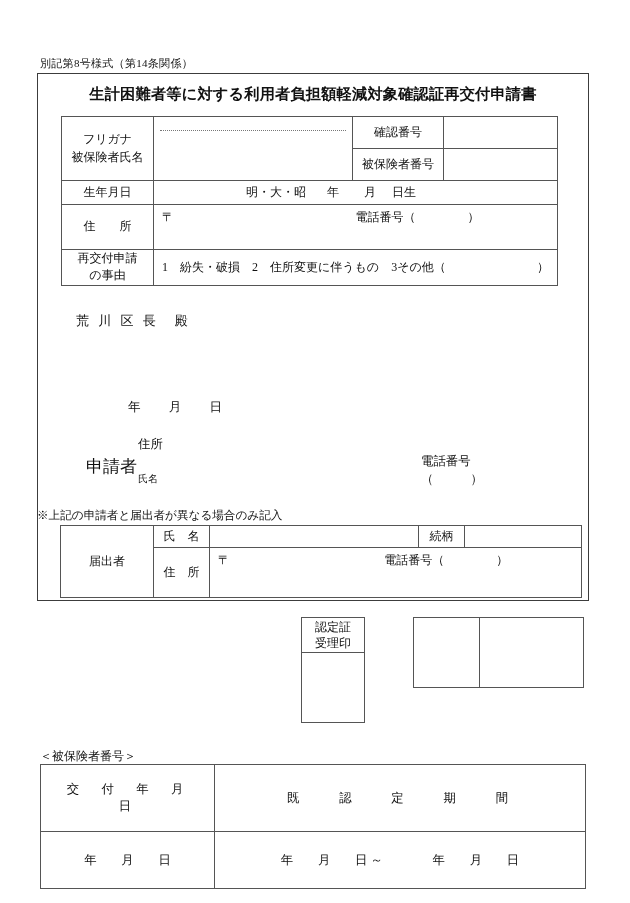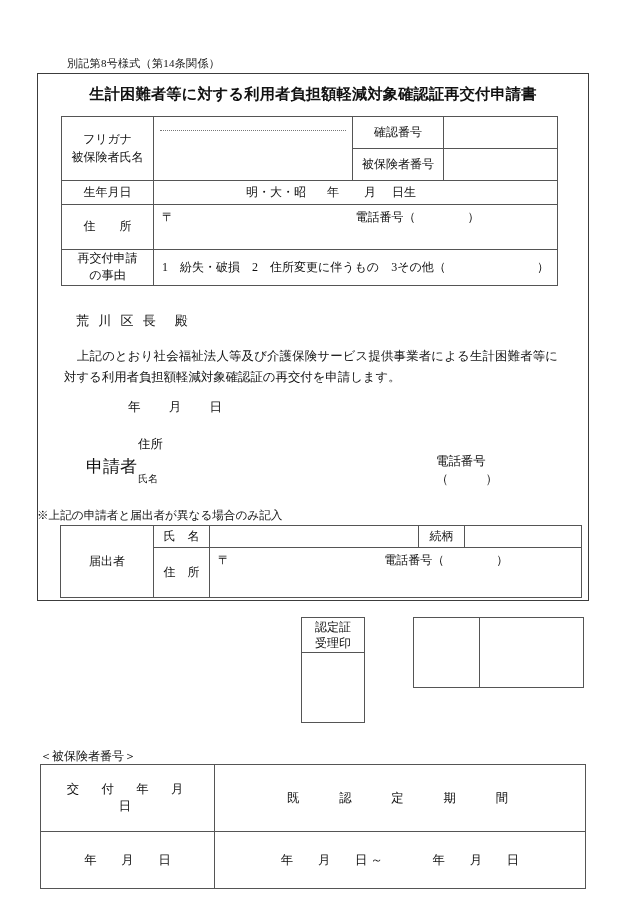--- a/index.html
+++ b/index.html
@@ -17,21 +17,20 @@
   }
 
   
   .form-no {
     position: absolute;
     left: 40px;
     top: 56px;
     font-size: 11px;
     letter-spacing: 0.3px;
     white-space: nowrap;
-    margin-left: 27px;
   }
 
   
   .outer-box {
     position: absolute;
     left: 37px;
     top: 73px;
     width: 552px;
     height: 528px;
     border: 1.6px solid #3c3c3c;
@@ -159,21 +158,21 @@
     font-size: 12.4px;
   }
   .applicant-name {
     position: absolute;
     left: 100px;
     top: 398px;
     font-size: 10px;
   }
   .applicant-tel {
     position: absolute;
-    left: 398px;
+    left: 383px;
     top: 379px;
     font-size: 12.4px;
     line-height: 1.45;
   }
 
   
   .note-line {
     position: absolute;
     left: 37px;
     top: 508px;
@@ -299,21 +298,20 @@
         </td>
         <td colspan="3">
           <div class="reason-inner">1　紛失・破損　2　住所変更に伴うもの　3その他（</div>
           <span class="reason-paren">）</span>
         </td>
       </tr>
     </tbody>
   </table>
 
   <div class="addressee">荒 川 区 長　殿</div>
-  <div class="body-text">上記のとおり社会福祉法人等及び介護保険サービス提供事業者による生計困難者等に対する利用者負担額軽減対象確認証の再交付を申請します。</div>
   <div class="date-line">年　　月　　日</div>
 
   <div class="applicant-label">申請者</div>
   <div class="applicant-addr">
     <span>住所</span>
     <span></span>
   </div>
   <div class="applicant-name">
     <span>氏名</span>
     <span></span>

